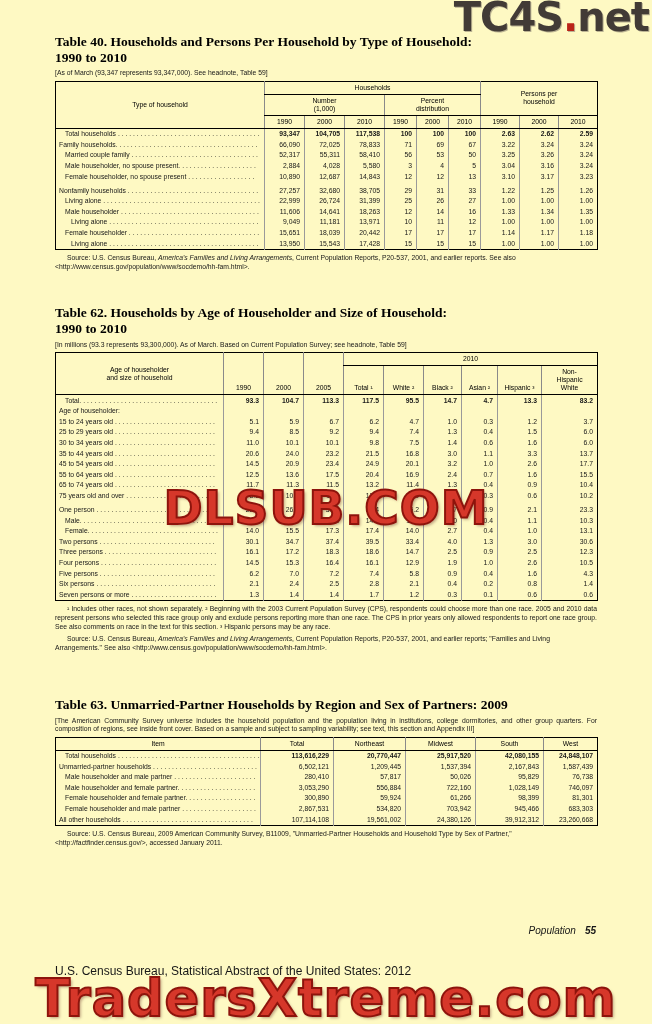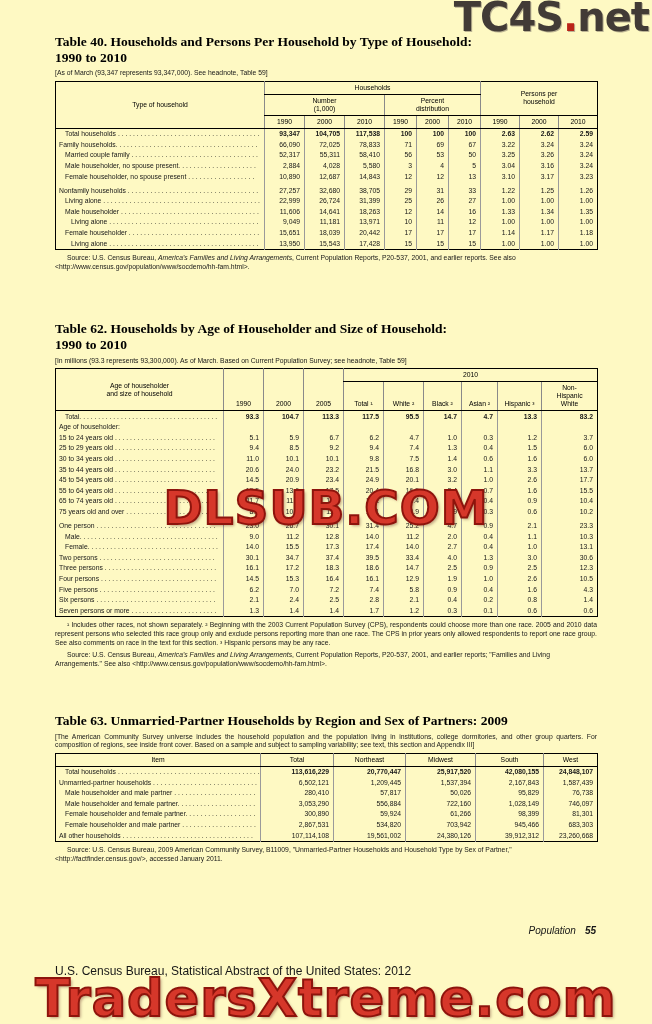--- a/index.html
+++ b/index.html
@@ -42,21 +42,21 @@
     font-size:6.8px; font-weight:400; text-align:left; overflow:hidden;
     padding-top:1.4px; padding-bottom:1.2px;
   }
   tbody th.stub span { display:block; white-space:nowrap; overflow:hidden; line-height:8px; }
   tr.gap th, tr.gap td { padding-top:5px; }
   .b { font-weight:700; }
   .ind0 { padding-left:3px; }
   .ind1 { padding-left:9px; }
   .ind2 { padding-left:15px; }
 
-  .sec62 { margin-top:50px; }
+  .sec62 { margin-top:34px; }
   .sec63 { margin-top:44px; }
 
   
   .footer-pop { position:absolute; right:56px; bottom:88px; font-size:10px;font-style:italic; }
   .footer-pop .pageno { font-weight:700; margin-left:9px; }
   .imprint { position:absolute; left:55px; bottom:46px; font-size:12px; }
 
   
   .wm { position:absolute; font-family:"DejaVu Sans", sans-serif; font-weight:800; z-index:5; white-space:nowrap; }
   .wm-top { top:-6px; right:3px; font-size:40px; color:#423b36; letter-spacing:-1px;

